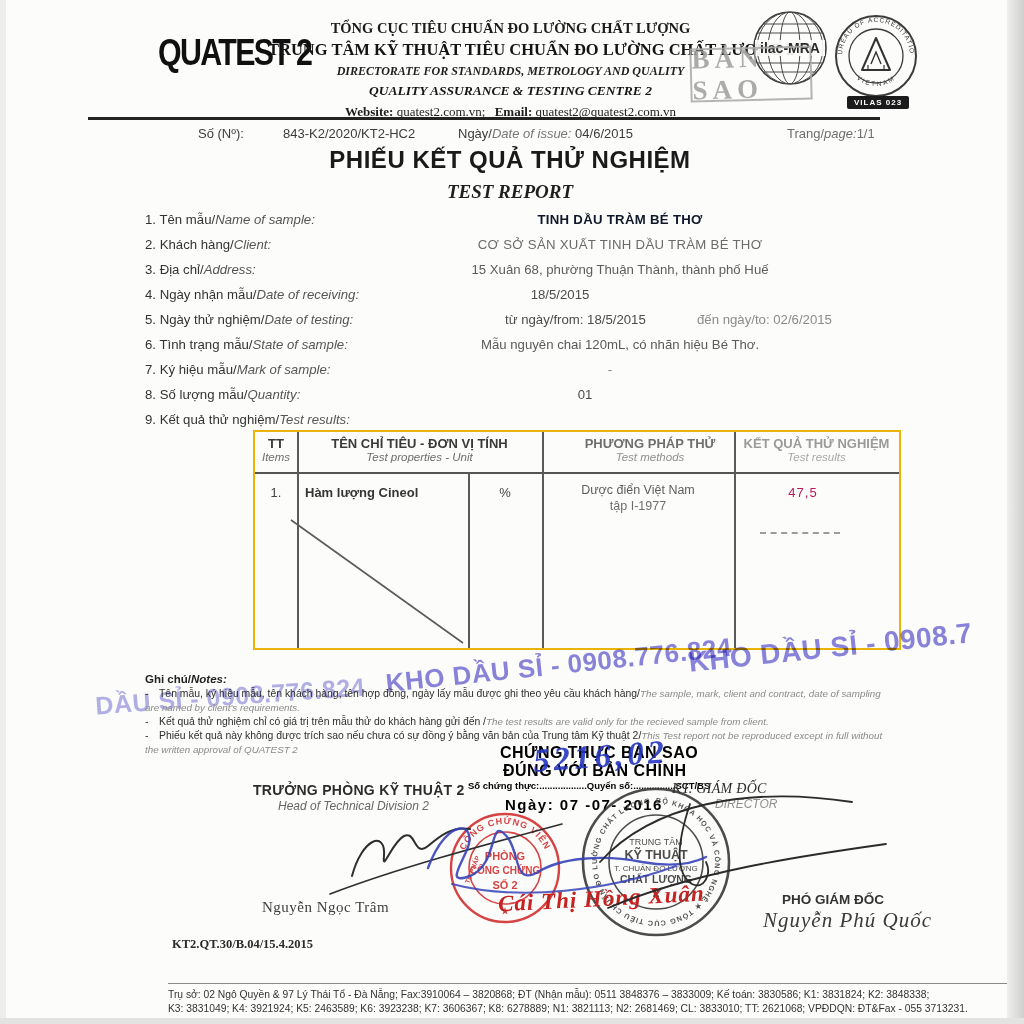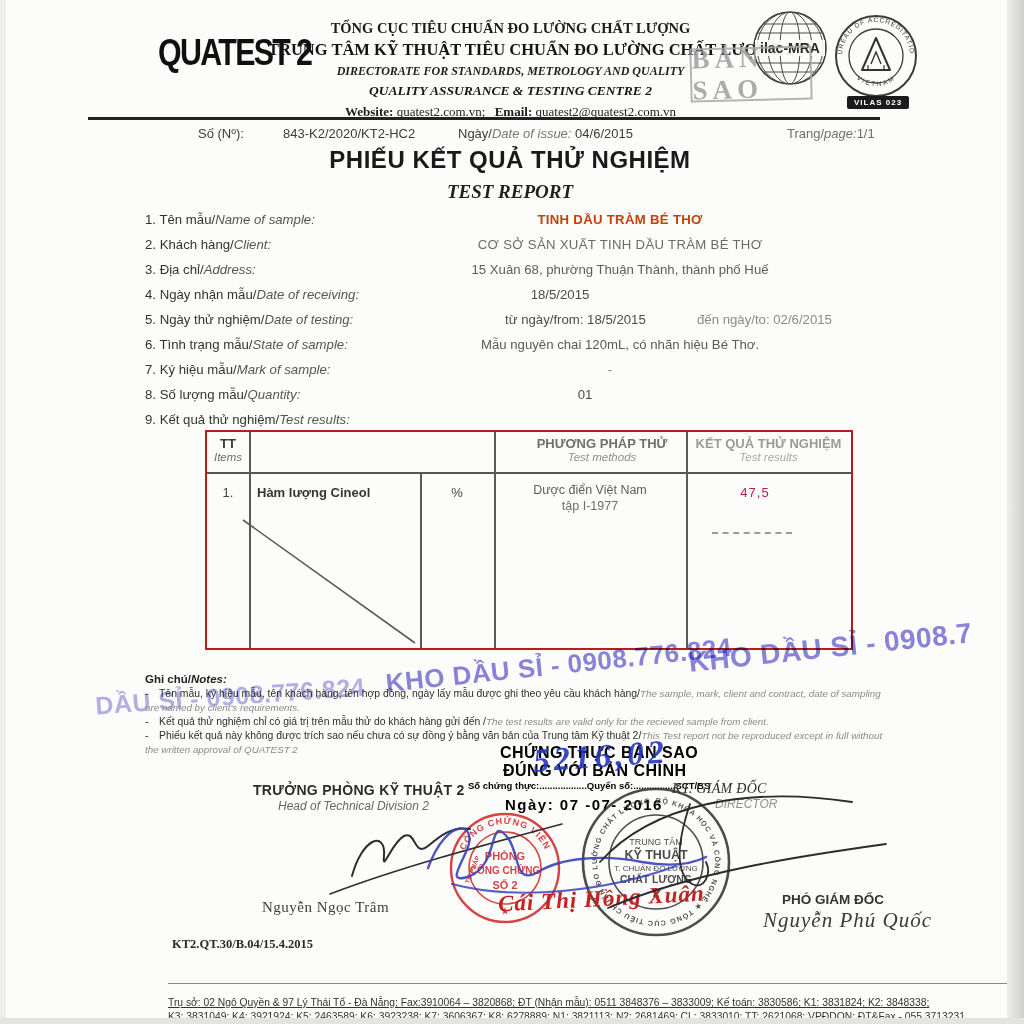--- a/index.html
+++ b/index.html
@@ -23,23 +23,23 @@
   .vilas{background:#1b1b1b;color:#fff;font-size:8px;font-weight:bold;padding:2px 7px;border-radius:2px;letter-spacing:1px;}
   .rule{background:#232323;}
   
   .meta{font-size:13px;color:#3c3c3c;}
   .title-vi{font-size:24px;font-weight:800;letter-spacing:.5px;color:#1a1a1a;text-align:center;}
   .title-en{font-family:"Liberation Serif",serif;font-style:italic;font-weight:bold;font-size:19px;text-align:center;color:#1f1f1f;}
   
   .flabel{font-size:13.2px;color:#333;}
   .flabel .en{color:#555;}
   .fvalue{font-size:13.2px;color:#4c4c4c;text-align:center;}
-  .fv-strong{font-weight:bold;color:#c2410c;letter-spacing:.3px;text-align:center;}
-  
-  .tbl{border:2px solid #b91c1c;}
+  .fv-strong{font-weight:bold;color:#0f172a;letter-spacing:.3px;text-align:center;}
+  
+  .tbl{border:2px solid #eab308;margin-left:48px;}
   .cell-vi{font-weight:bold;font-size:13px;color:#3a3a3a;text-align:center;}
   .cell-en{font-style:italic;font-size:11.5px;color:#6d6d6d;text-align:center;}
   .vline{position:absolute;top:0;width:1.5px;background:#5a5a5a;}
   .hline{position:absolute;left:0;height:2px;background:#555;}
   .tcell{position:absolute;text-align:center;}
   
   .notes-title{font-size:11.5px;font-weight:bold;color:#222;}
   .note-item{font-size:10.4px;color:#2e2e2e;line-height:13.5px;}
   .note-item .en{color:#8a8a8a;font-size:9.8px;}
   .bullet{display:inline-block;width:14px;}
@@ -53,21 +53,21 @@
   .sig-title{font-size:14px;font-weight:bold;color:#2c2c2c;letter-spacing:.3px;}
   .sig-sub{font-size:12px;font-style:italic;color:#666;}
   .script-red{font-family:"Liberation Serif",serif;font-style:italic;font-weight:bold;font-size:23px;
               color:#c52222;transform:rotate(-3deg);letter-spacing:1px;}
   .script-name{font-family:"Liberation Serif",serif;font-style:italic;font-size:21px;color:#3b3b3b;letter-spacing:1px;}
   .name-serif{font-family:"Liberation Serif",serif;font-size:15px;color:#3e3e3e;letter-spacing:.5px;}
   .doccode{font-family:"Liberation Serif",serif;font-weight:bold;font-size:12.5px;color:#2a2a2a;}
   
   .wm{color:rgba(112,106,214,.82);font-weight:bold;letter-spacing:.5px;white-space:nowrap;mix-blend-mode:multiply;}
   
-  .footer{border-top:1.5px solid #8a8a8a;padding-top:12px;font-size:10.3px;color:#333;line-height:13.5px;text-decoration:underline;}
+  .footer{border-top:1.5px solid #8a8a8a;padding-top:4px;font-size:10.3px;color:#333;line-height:13.5px;}
   .edge{background:linear-gradient(to right,#efefee,#cfcfcd);}
 </style>
 </head>
 <body>
 
 <div class="page">
 
   <div class="abs logo" style="left:158px;top:32px;">QUATEST 2</div>
 
   <div class="abs org" style="left:268px;top:20px;width:485px;">
@@ -168,20 +168,24 @@
   <div class="abs fvalue" style="left:350px;top:387px;width:470px;">01</div>
 
   <div class="abs flabel" style="left:145px;top:412px;"><span>9. Kết quả thử nghiệm/</span><span class="en">Test results:</span></div>
 
   <div class="abs tbl" style="left:205px;top:430px;width:644px;height:216px;">
 
     <div class="tcell" style="left:0;top:4px;width:42px;">
       <div class="cell-vi">TT</div>
         <div class="cell-en">Items</div>
     </div>
+    <div class="tcell" style="left:42px;top:4px;width:245px;">
+      <div class="cell-vi">TÊN CHỈ TIÊU - ĐƠN VỊ TÍNH</div>
+        <div class="cell-en">Test properties - Unit</div>
+    </div>
     <div class="tcell" style="left:287px;top:4px;width:216px;">
       <div class="cell-vi" style="color:#6f6f6f;">PHƯƠNG PHÁP THỬ</div>
         <div class="cell-en" style="color:#8f8f8f;">Test methods</div>
     </div>
     <div class="tcell" style="left:479px;top:4px;width:165px;">
       <div class="cell-vi" style="color:#9a9a9a;">KẾT QUẢ THỬ NGHIỆM</div>
         <div class="cell-en" style="color:#a8a8a8;">Test results</div>
     </div>
 
     <div class="hline" style="top:40px;width:644px;"></div>

